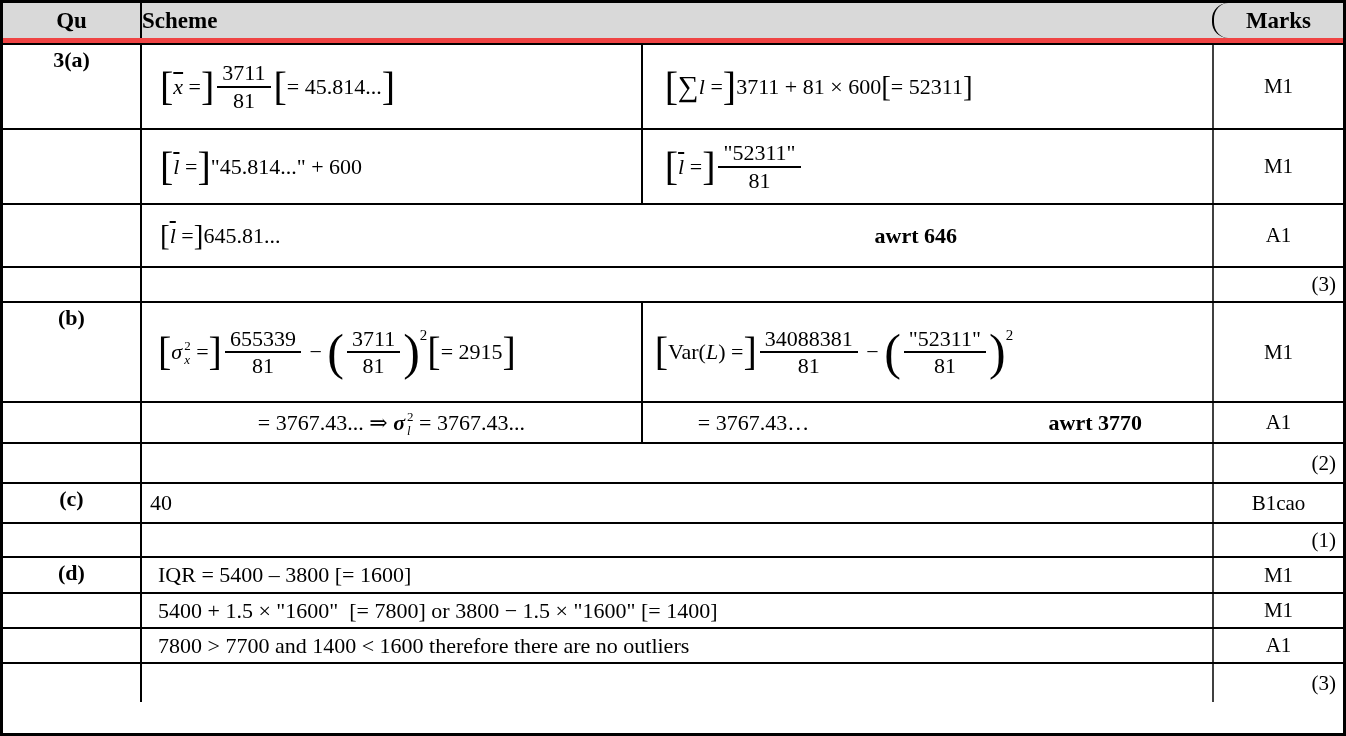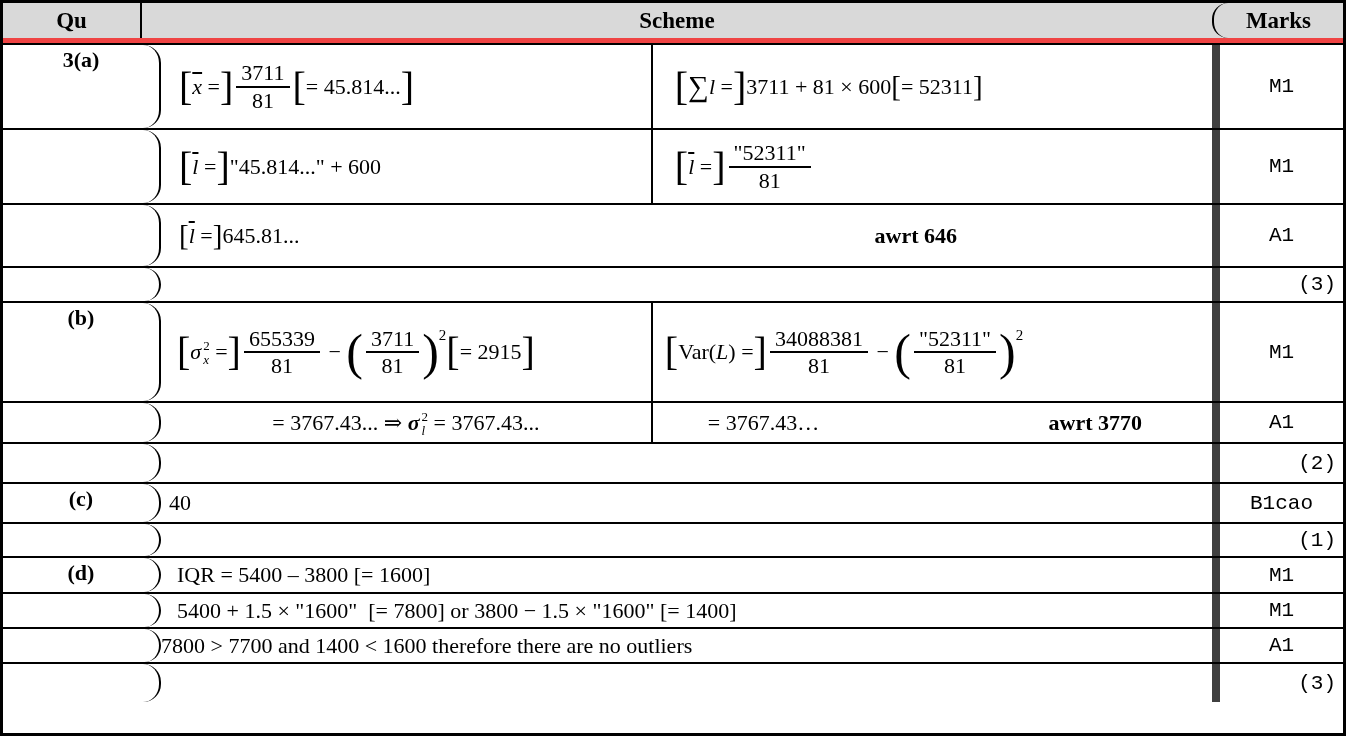--- a/index.html
+++ b/index.html
@@ -6,31 +6,31 @@
   .sheet{
     width:1346px;height:736px;box-sizing:border-box;
     border:3px solid #000;background:#fff;
     display:flex;flex-direction:column;overflow:hidden;
     font-family:"Liberation Serif","DejaVu Serif","DejaVu Sans",serif;
     color:#000;
   }
   
   .header-row{height:35px;flex:0 0 auto;background:#d9d9d9;display:flex;border-bottom:5px solid #ef4444;}
   .hq{width:139px;box-sizing:border-box;border-right:2px solid #000;display:flex;align-items:center;justify-content:center;}
-  .hs{flex:1;display:flex;align-items:center;justify-content:center;}
+  .hs{flex:1;display:flex;align-items:center;justify-content:flex-start;}
   .hm{width:131px;box-sizing:border-box;border-left:2px solid #000;display:flex;align-items:center;justify-content:center;border-radius:16px;}
   .hlabel{font-weight:bold;font-size:23px;}
   
   .trow{display:flex;box-sizing:border-box;border-top:2px solid #000;flex:0 0 auto;}
-  .qu-cell{width:158px;box-sizing:border-box;border-right:2px solid #000;display:flex;justify-content:center;align-items:flex-start;padding-top:2px;border-radius:18px;}
+  .qu-cell{width:139px;box-sizing:border-box;border-right:2px solid #000;display:flex;justify-content:center;align-items:flex-start;padding-top:2px;}
   .qlabel{font-weight:bold;font-size:22px;}
   .scheme-cell{flex:1;display:flex;min-width:0;}
   .subcell{display:flex;align-items:center;box-sizing:border-box;min-width:0;}
   .divided{border-right:2px solid #000;}
-  .marks-cell{width:131px;box-sizing:border-box;border-left:8px solid #404040;display:flex;align-items:center;justify-content:center;font-size:21px;font-family:Liberation Mono, monospace;}
+  .marks-cell{width:131px;box-sizing:border-box;border-left:2px solid #404040;display:flex;align-items:center;justify-content:center;font-size:21px;}
   .marks-cell.right{justify-content:flex-end;padding-right:7px;}
   
   .math{flex:1;display:flex;align-items:center;font-size:22px;min-width:0;}
   .math.centered{justify-content:center;}
   .tk{white-space:pre;}
   .i{font-style:italic;}
   .bold{font-weight:bold;}
   .bb{font-size:40px;line-height:1;}
   .mb{font-size:29px;line-height:1;}
   .sum{font-size:29px;line-height:1;}
@@ -298,21 +298,21 @@
               <span class="tk">5400 + 1.5 × "1600"  [= 7800] or 3800 − 1.5 × "1600" [= 1400]</span>
             </div>
           </div>
         </div>
         <div class="marks-cell">M1</div>
       </div>
       <div class="trow" style="height: 35px;">
         <div class="qu-cell"></div>
         <div class="scheme-cell">
           <div class="subcell" style="width: 100%;">
-            <div class="math" style=" align-items: flex-end;">
+            <div class="math" style="padding-left: 16px; align-items: flex-end;">
               <span class="tk">7800 &gt; 7700 and 1400 &lt; 1600 therefore there are no outliers</span>
             </div>
           </div>
         </div>
         <div class="marks-cell">A1</div>
       </div>
       <div class="trow" style="height: 40px;">
         <div class="qu-cell"></div>
         <div class="scheme-cell">
           <div class="subcell" style="width: 100%;">

